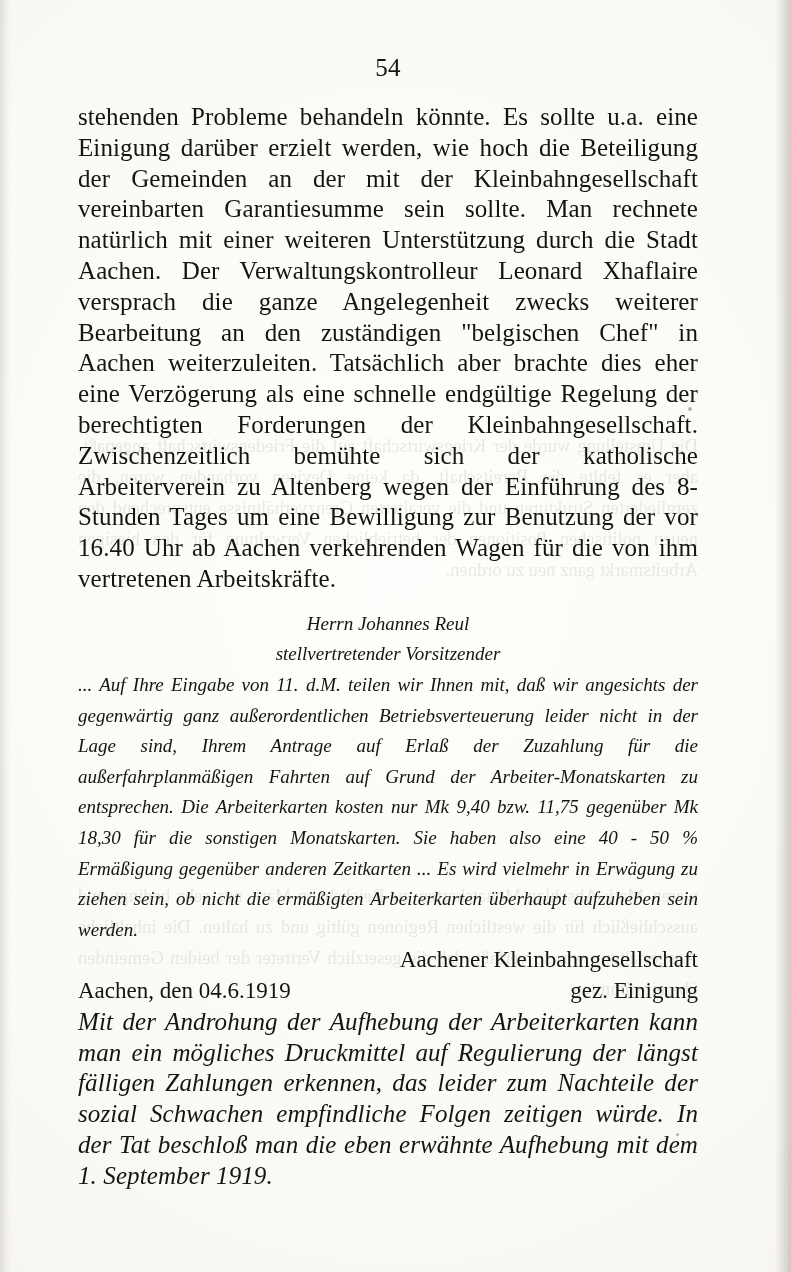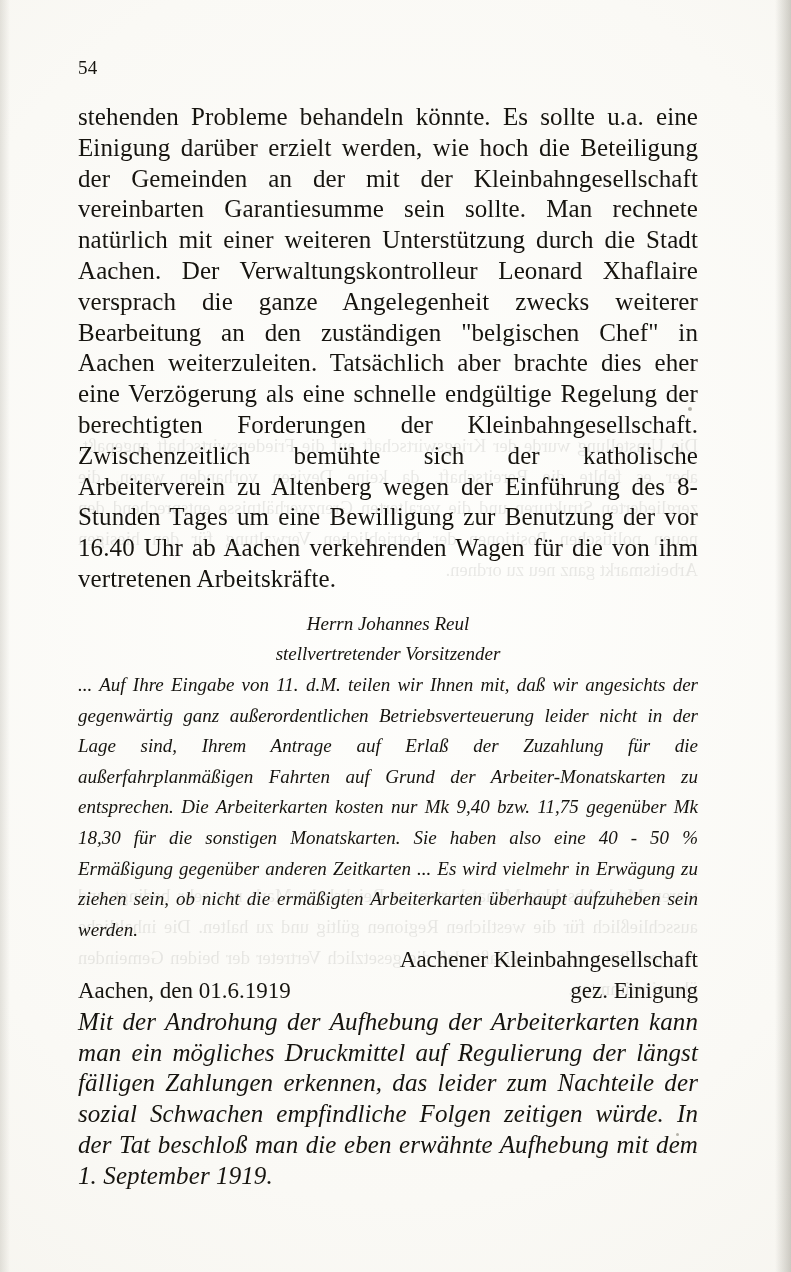--- a/index.html
+++ b/index.html
@@ -46,24 +46,25 @@
 
   .content {
     position: absolute;
     left: 78px;
     top: 56px;
     width: 620px;
     color: #16140f;
   }
 
   .folio {
-    font-size: 19px;
+    font-size: 25px;
     line-height: 24px;
     margin-bottom: 22px;
     letter-spacing: 0.3px;
+    text-align: center;
   }
 
   p.body {
     margin: 0;
     font-size: 25px;
     line-height: 30.8px;
     text-align: justify;
     text-justify: inter-word;
     letter-spacing: 0.1px;
   }
@@ -148,21 +149,21 @@
 
     <div class="quote">
       <p class="addr">Herrn Johannes Reul</p>
       <p class="addr">stellvertretender Vorsitzender</p>
       <p>... Auf Ihre Eingabe von 11. d.M. teilen wir Ihnen mit, daß wir angesichts der gegenwärtig ganz außerordentlichen Betriebsverteuerung leider nicht in der Lage sind, Ihrem Antrage auf Erlaß der Zuzahlung für die außerfahrplanmäßigen Fahrten auf Grund der Arbeiter-Monatskarten zu entsprechen. Die Arbeiterkarten kosten nur Mk 9,40 bzw. 11,75 gegenüber Mk 18,30 für die sonstigen Monatskarten. Sie haben also eine 40 - 50 % Ermäßigung gegenüber anderen Zeitkarten ... Es wird vielmehr in Erwägung zu ziehen sein, ob nicht die ermäßigten Arbeiterkarten überhaupt aufzuheben sein werden.</p>
     </div>
 
     <div class="signblock">
       <div class="right">Aachener Kleinbahngesellschaft</div>
       <div class="row">
-        <span>Aachen, den 01.6.1919</span>
+        <span>Aachen, den 04.6.1919</span>
         <span>gez. Einigung</span>
       </div>
     </div>
 
     <p class="body after">Mit der Androhung der Aufhebung der Arbeiterkarten kann man ein mögliches Druckmittel auf Regulierung der längst fälligen Zahlungen erkennen, das leider zum Nachteile der sozial Schwachen empfindliche Folgen zeitigen würde. In der Tat beschloß man die eben erwähnte Aufhebung mit dem 1. September 1919.</p>
 
 
   </div>
 </div>
 

